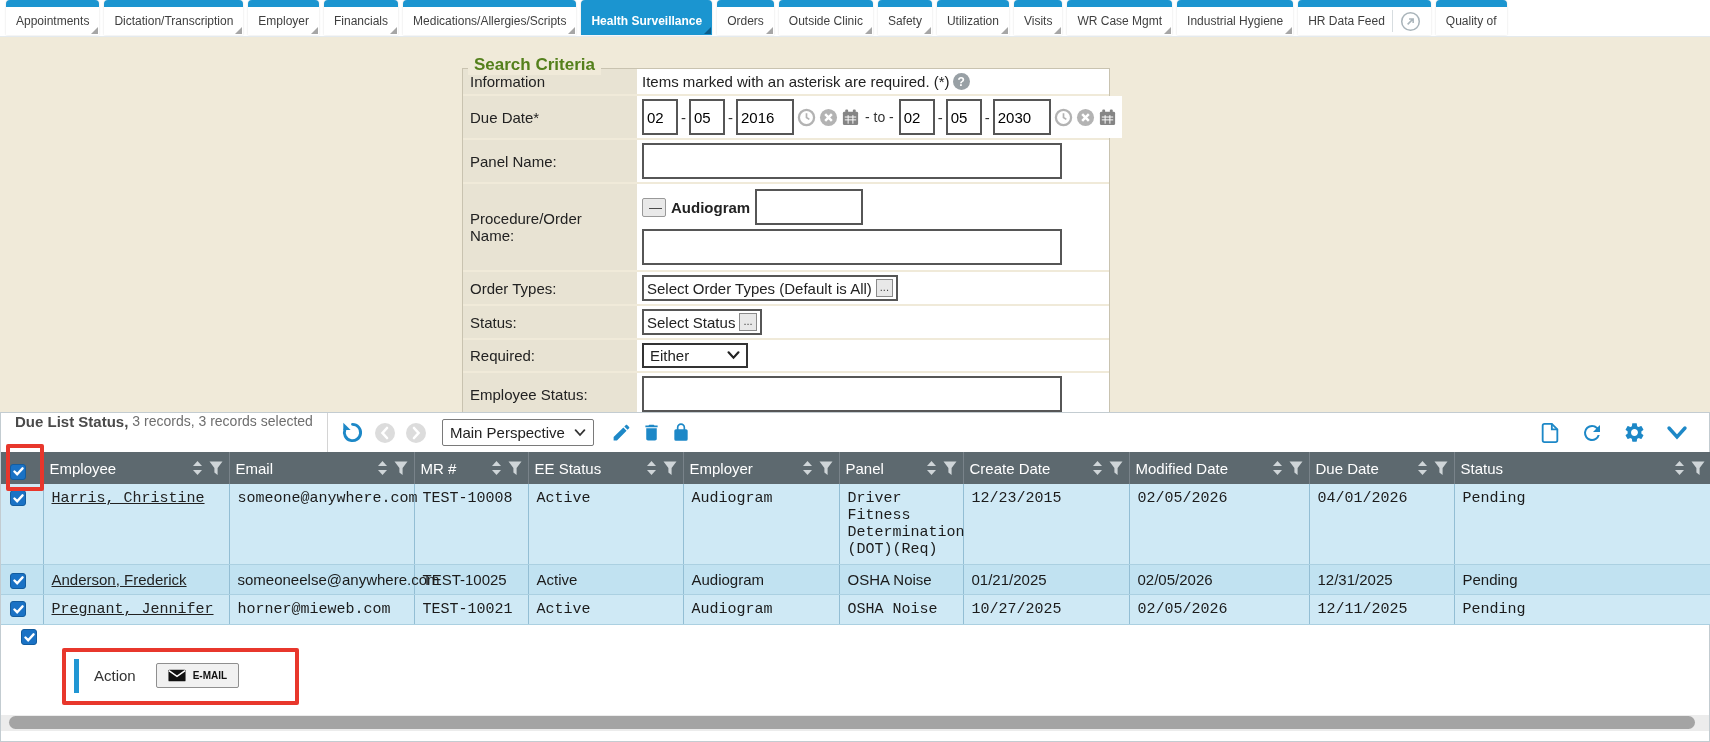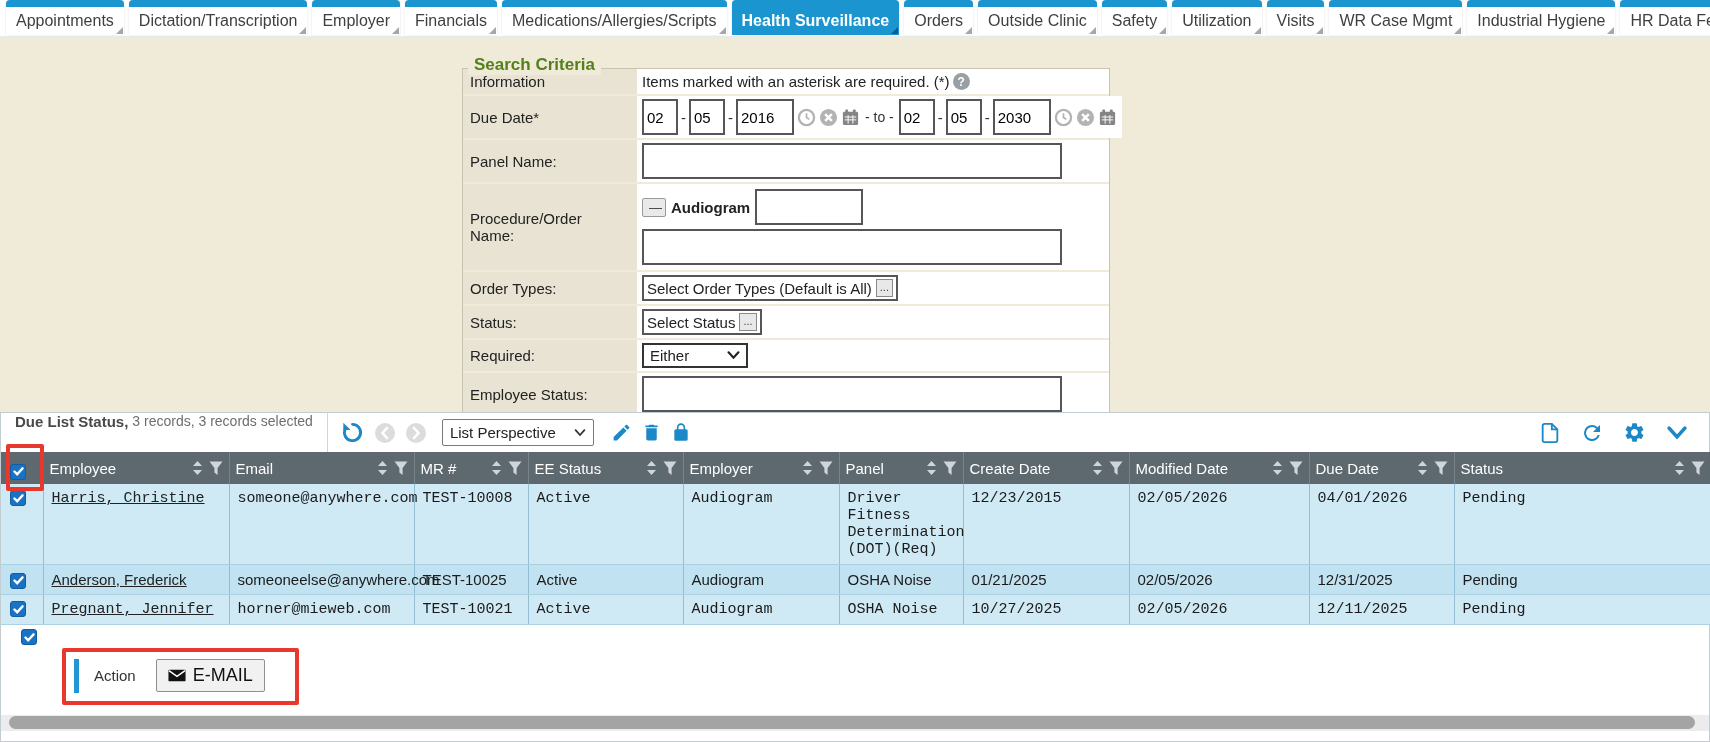--- a/index.html
+++ b/index.html
@@ -10,21 +10,21 @@
   }
   
   .tabbar {
     position:absolute; top:0; left:0; width:1710px; height:37px;
     background:#fff; display:flex; align-items:flex-start; gap:5px;
     padding-left:6px; white-space:nowrap; overflow:hidden;
     border-bottom:1px solid #e4eaee;
   }
   .tab {
     position:relative; display:flex; align-items:center; gap:7px;
-    height:35px; padding:0 10px; font-size:16px; color:#3f3f3f;
+    height:35px; padding:0 10px; font-size:12px; color:#3f3f3f;
     background:#fff; border-top:7px solid #1b95d0; border-radius:4px 4px 0 0;
     cursor:pointer; flex:0 0 auto; box-shadow:0 0 2px rgba(0,0,0,.15);
   }
   .tab .fold {
     position:absolute; right:1px; bottom:1px; width:0; height:0;
     border-style:solid; border-width:0 0 7px 7px;
     border-color:transparent transparent #a6a6a6 transparent;
   }
   .tab.active { background:#1b95d0; border-top-color:#1b95d0; color:#fff; font-weight:bold; }
   .tab.active .fold { border-color:transparent transparent #0d5d8b transparent; }
@@ -104,21 +104,21 @@
   td.cb-cell, th.cb-cell { padding:6px 0 0 9px; }
   tr.row-tall td { height:64px; }
   
   .footer-cb { position:absolute; left:20px; top:216px; }
   .action-panel { position:absolute; left:73px; top:240px; height:45px; display:flex; align-items:center; background:#fff; padding-right:30px; }
   .action-bar { width:5px; height:34px; background:#2196d3; margin-right:15px; }
   .action-label { font-size:15px; color:#333; }
   .email-btn {
     margin-left:20px; display:inline-flex; align-items:center; gap:7px;
     border:1px solid #8f8f8f; background:#f1f1f1; border-radius:2px;
-    padding:5px 11px; font-size:18px; color:#111; font-family:inherit; cursor:pointer;
+    padding:5px 11px; font-size:10px; color:#111; font-family:inherit; cursor:pointer;font-weight:bold;
   }
   
   .hscroll { position:absolute; left:0; top:302px; width:1708px; height:16px; background:#ececec; }
   .hthumb { position:absolute; left:8px; top:1px; width:1686px; height:13px; background:#a4a4a4; border-radius:7px; cursor:grab; }
   
   .red-box { position:absolute; border:4px solid #e8372c; border-radius:2px; z-index:6; pointer-events:none; }
   .red-box.hdr-cb { left:6px; top:444px; width:38px; height:47px; }
   .red-box.action { left:62px; top:648px; width:237px; height:57px; }
 </style>
 </head>
@@ -343,21 +343,21 @@
             <path d="M13 6 L8.5 11 L13 16" fill="none" stroke="#fff" stroke-width="2.6" stroke-linecap="round"></path>
           </svg>
         </span>
       <span class="icn">
           <svg width="22" height="22" viewBox="0 0 22 22">
             <circle cx="11" cy="11" r="10" fill="#dcdcdc"></circle>
             <path d="M9 6 L13.5 11 L9 16" fill="none" stroke="#fff" stroke-width="2.6" stroke-linecap="round"></path>
           </svg>
         </span>
       <span class="persp-select">
-        <span>List Perspective</span>
+        <span>Main Perspective</span>
         <svg width="12" height="8" viewBox="0 0 14 10">
             <path d="M1.5 1.5 L7 7.5 L12.5 1.5" fill="none" stroke="#333" stroke-width="2.2" stroke-linecap="round"></path>
           </svg>
       </span>
       <span class="icn">
           <svg width="21" height="21" viewBox="0 0 24 24">
             <path d="M3 17.2V21h3.8L17.8 9.9l-3.7-3.7L3 17.2zM20.7 7c.4-.4.4-1 0-1.4l-2.3-2.3c-.4-.4-1-.4-1.4 0l-1.8 1.8 3.7 3.7L20.7 7z" fill="#1d88c7"></path>
           </svg>
         </span>
       <span class="icn">

